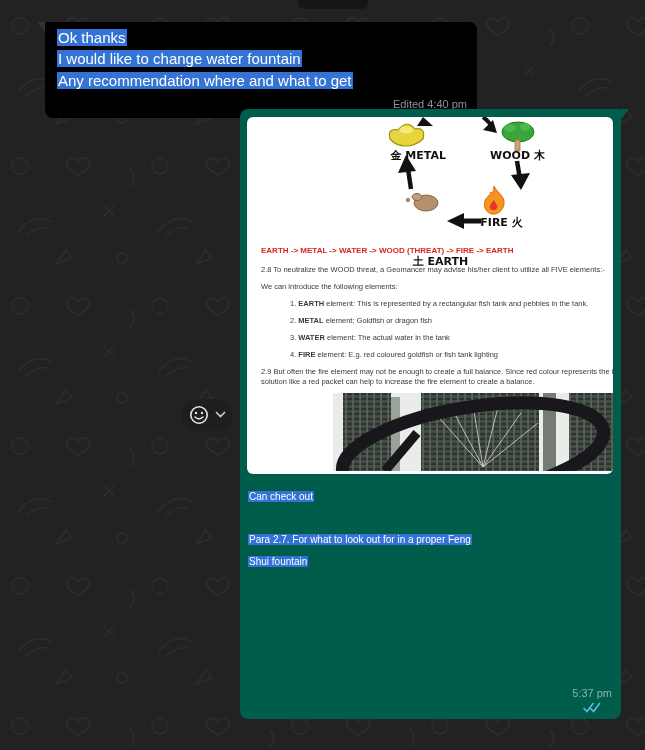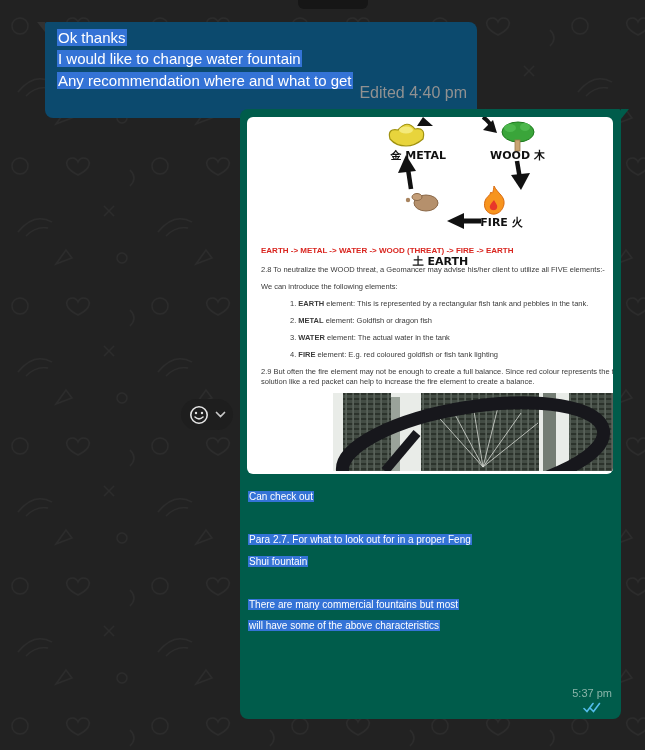--- a/index.html
+++ b/index.html
@@ -6,26 +6,26 @@
   .screen{position:relative;width:645px;height:750px;overflow:hidden;
           font-family:"Liberation Sans",sans-serif;background:#222222;}
   .bgpat{position:absolute;left:0;top:0;z-index:0;}
 
   
   .date-chip{position:absolute;left:298px;top:0;width:70px;height:9px;
              background:#161616;border-radius:0 0 6px 6px;z-index:2;}
 
   
   .msg-in{position:absolute;left:45px;top:22px;width:432px;height:96px;
-          background:#0c4a6e;border-radius:8px;border-top-left-radius:2px;z-index:2;}
+          background:#000000;border-radius:8px;border-top-left-radius:2px;z-index:2;}
   .msg-in .tail{position:absolute;left:-8px;top:0;width:8px;height:10px;
           background:#323232;clip-path:polygon(0 0,100% 0,100% 100%);}
   .msg-in .txt{padding:5px 12px 0 12px;font-size:15px;line-height:21.3px;color:#ffffff;}
   .hl{background:#3473d6;color:#fff;padding:0 1px;}
-  .msg-in .meta{position:absolute;right:10px;bottom:16px;font-size:16px;color:#919191;}
+  .msg-in .meta{position:absolute;right:10px;bottom:8px;font-size:11px;color:#919191;}
 
   
   .react{position:absolute;left:181px;top:399px;width:52px;height:31px;background:#1e1e1e;
          border-radius:16px;display:flex;align-items:center;justify-content:center;gap:5px;z-index:2;}
 
   
   .msg-out{position:absolute;left:240px;top:109px;width:381px;height:610px;
            background:#005c4b;border-radius:8px;border-top-right-radius:2px;z-index:2;}
   .msg-out .tail{position:absolute;right:-8px;top:0;width:8px;height:10px;
            background:#005c4b;clip-path:polygon(0 0,100% 0,0 100%);}
@@ -193,24 +193,20 @@
     </div>
 
     <div class="out-text">
       <div class="para">
         <div><span class="hl">Can check out</span></div>
       </div>
       <div class="para">
         <div><span class="hl">Para 2.7. For what to look out for in a proper Feng</span></div>
         <div><span class="hl">Shui fountain</span></div>
       </div>
-      <div class="para">
-        <div><span class="hl">There are many commercial fountains but most</span></div>
-        <div><span class="hl">will have some of the above characteristics</span></div>
-      </div>
     </div>
 
     <div class="time-row">
       <span class="t">5:37 pm</span>
       <svg width="18" height="12" viewBox="0 0 18 12">
         <path d="M1,6.5 l3,3 L10,1.5" fill="none" stroke="#53bdeb" stroke-width="1.6" stroke-linecap="round"></path>
         <path d="M7.5,6.5 l3,3 L16.5,1.5" fill="none" stroke="#53bdeb" stroke-width="1.6" stroke-linecap="round"></path>
       </svg>
     </div>
   </div>

